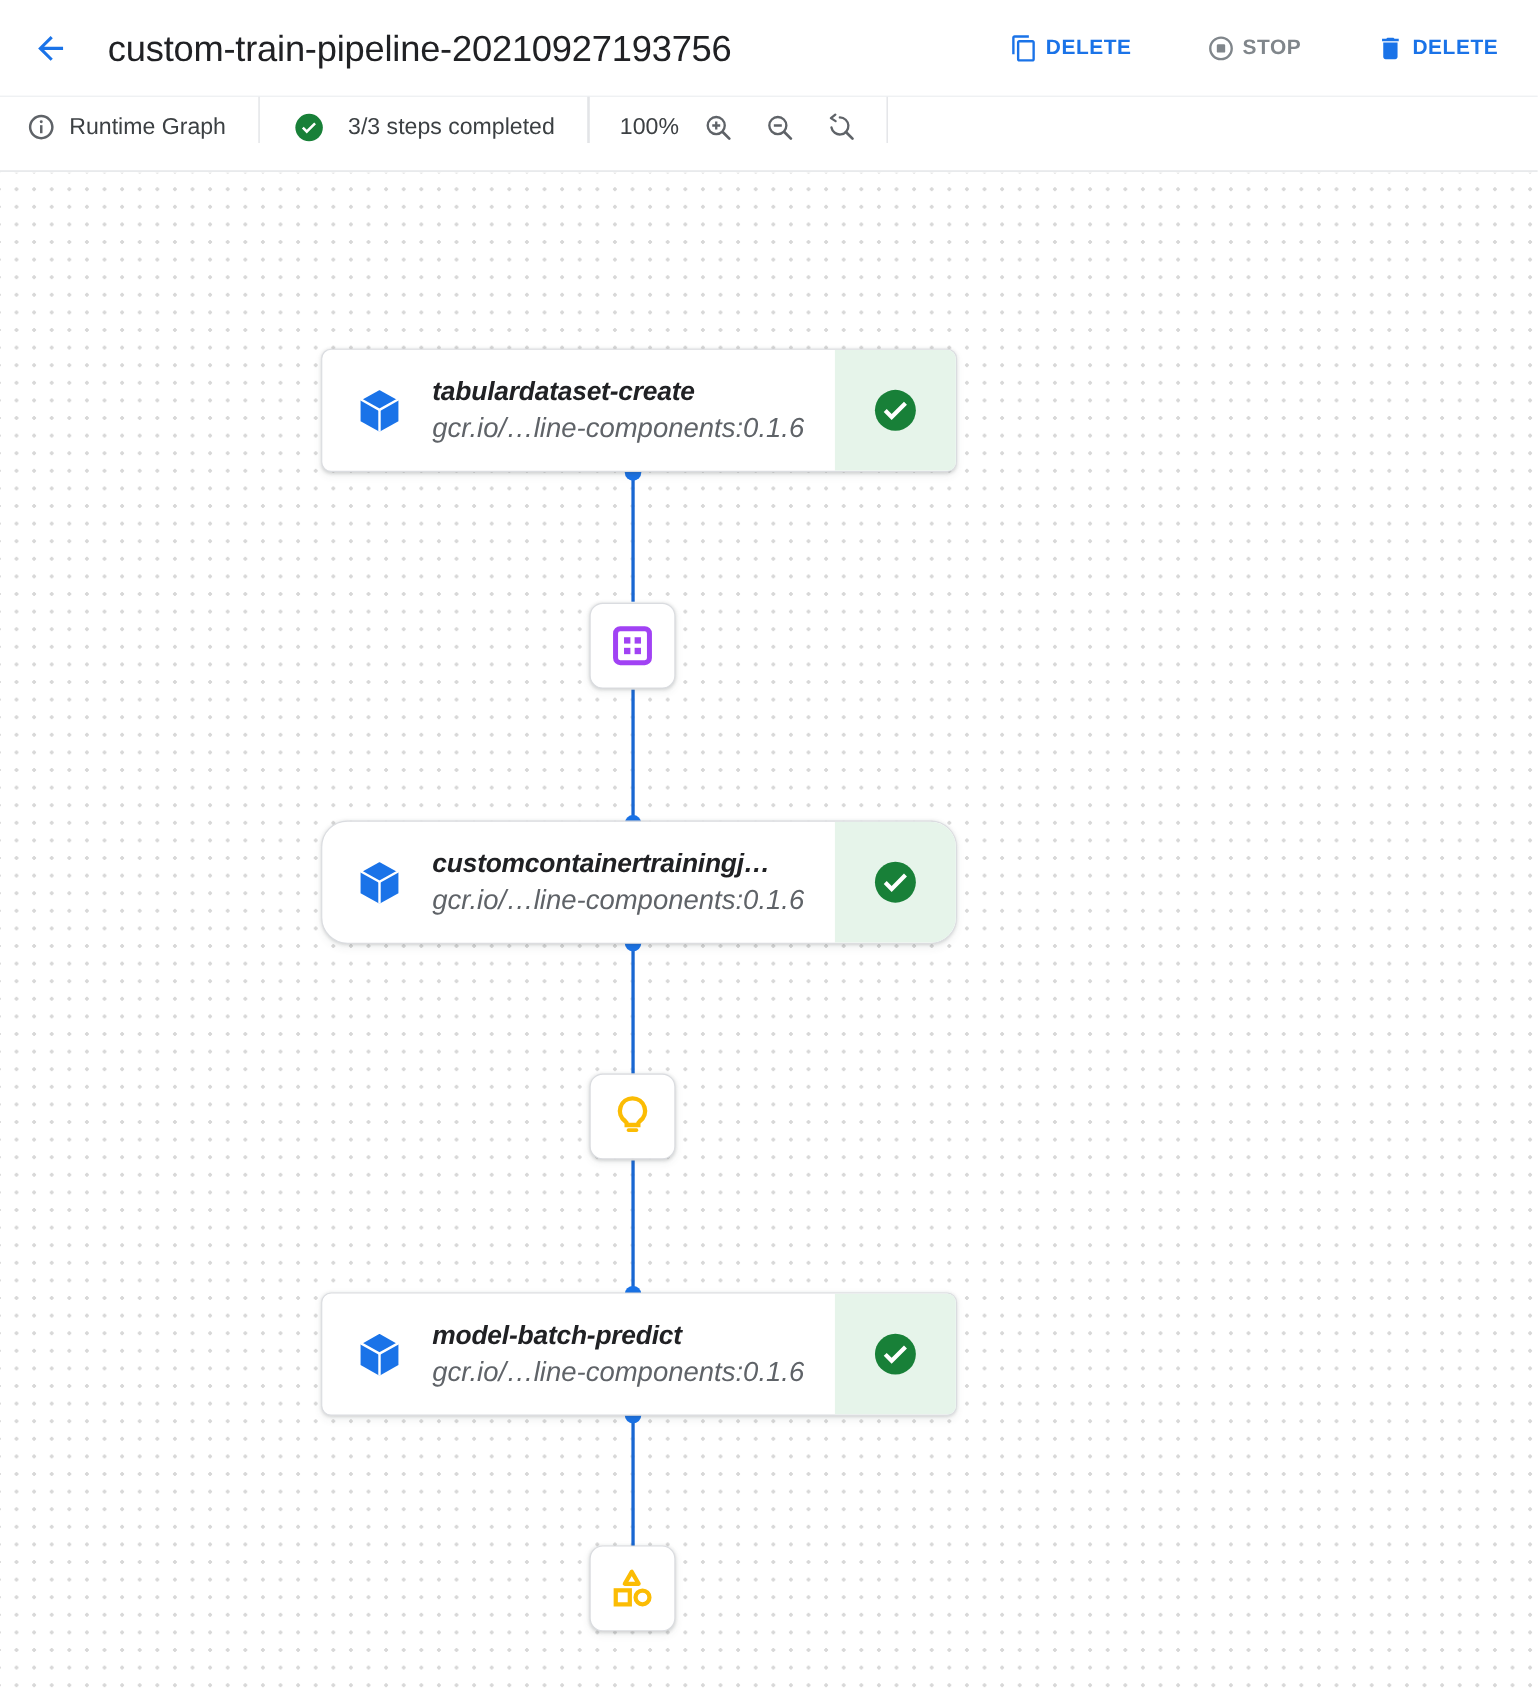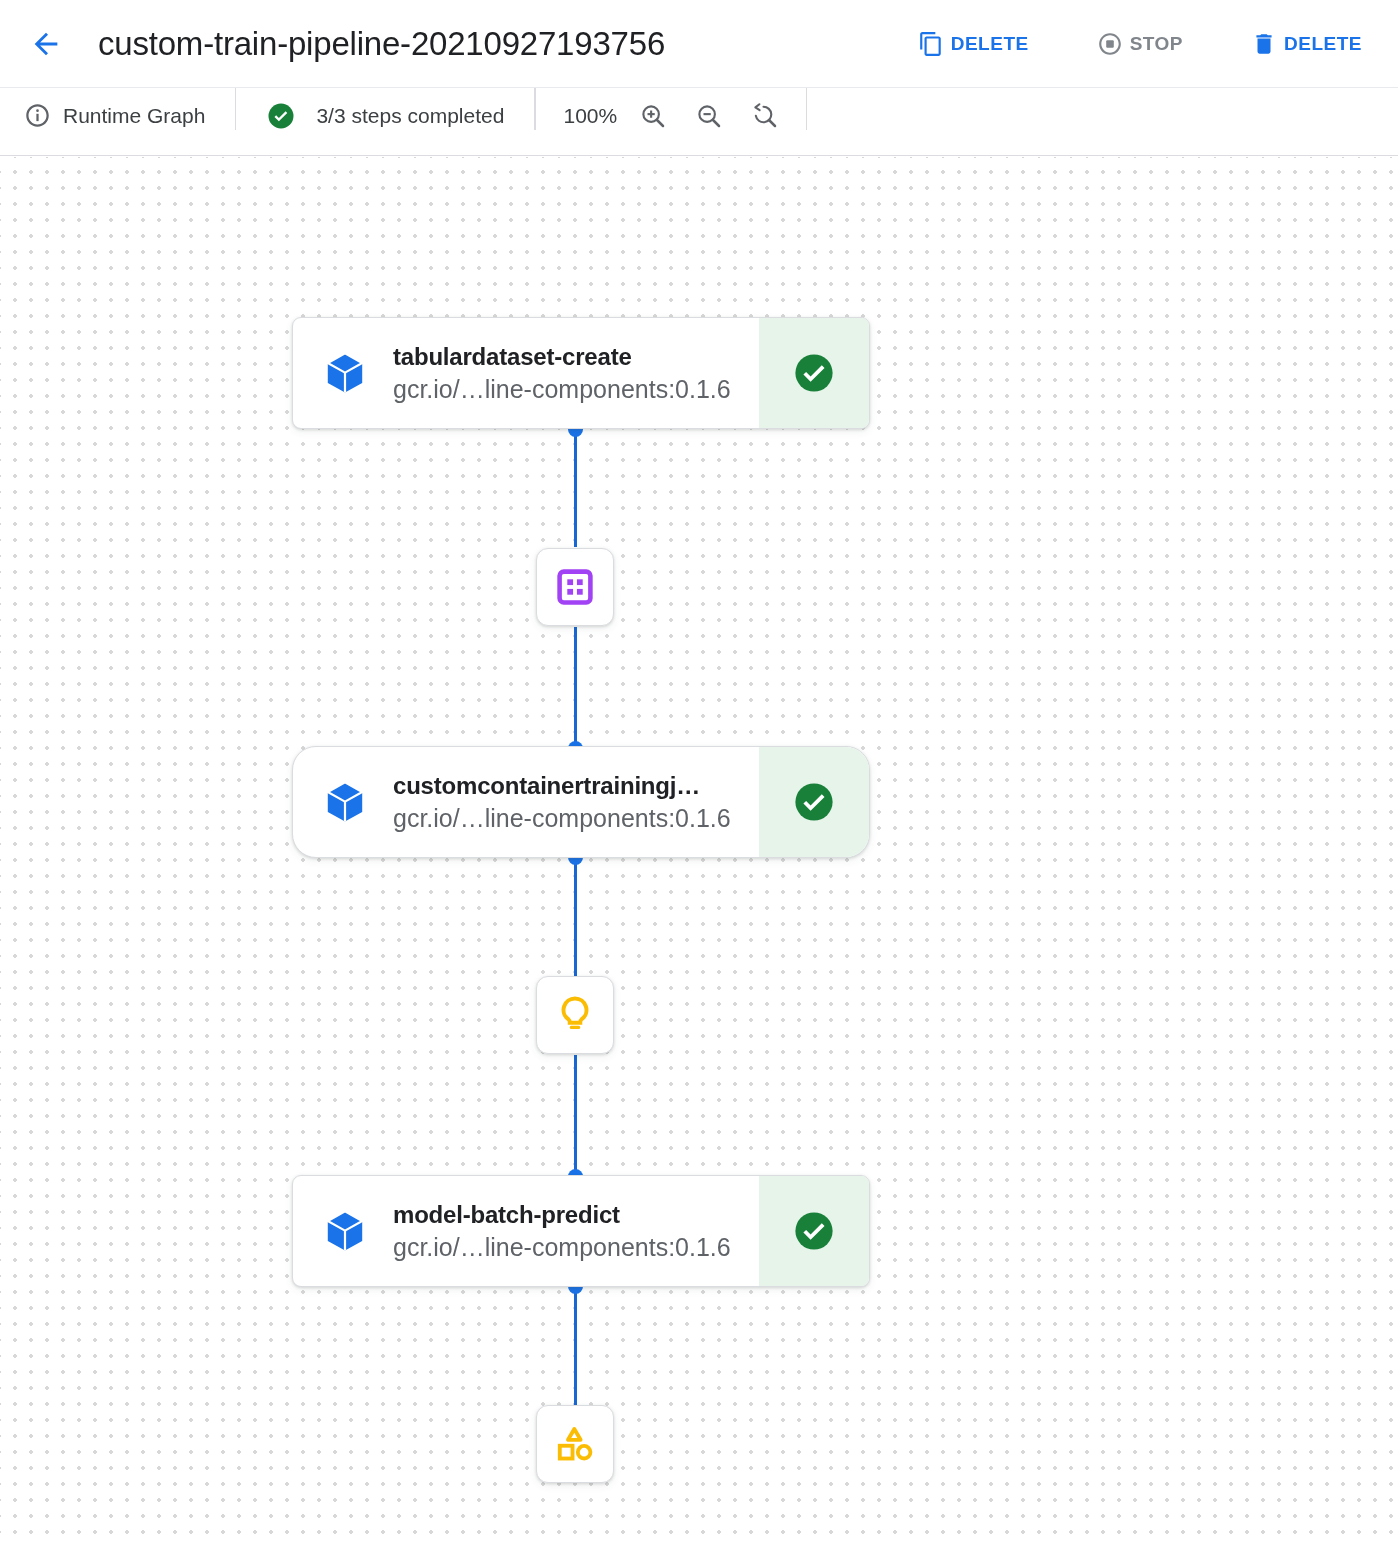--- a/index.html
+++ b/index.html
@@ -142,20 +142,21 @@
     background-size: 16px 16px;
     background-position: 7px 7px;
     overflow: hidden;
   }
   .graph {
     position: absolute;
     top: 0;
     left: 0;
     width: 1398px;
     height: 1161px;
+    font-style: italic;
   }
 
   
   .edge {
     position: absolute;
     width: 3px;
     background: #1967d2;
     left: 574px;
   }
   .edge-dot {

